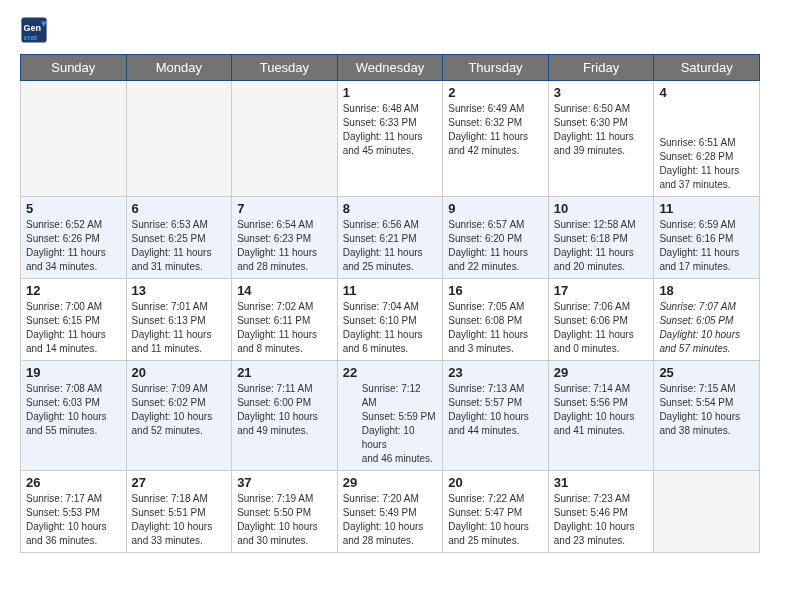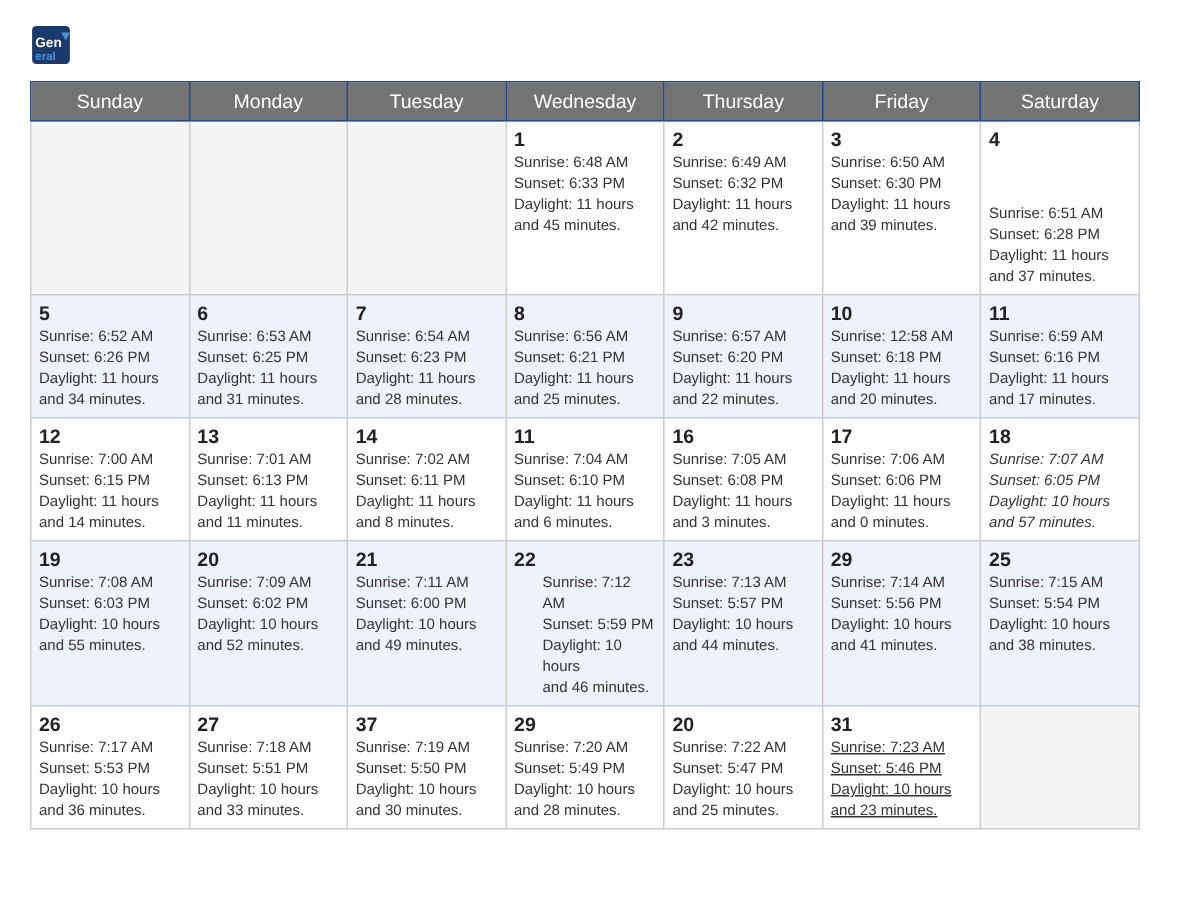--- a/index.html
+++ b/index.html
@@ -347,21 +347,21 @@
           </td>
           <td>
             <span class="day-number">20</span>
             <div class="day-info" style="white-space: pre-line;">Sunrise: 7:22 AM
 Sunset: 5:47 PM
 Daylight: 10 hours
 and 25 minutes.</div>
           </td>
           <td>
             <span class="day-number">31</span>
-            <div class="day-info" style="white-space: pre-line; text-decoration: underline;">Sunrise: 7:23 AM
+            <div class="day-info" style="white-space: pre-line;">Sunrise: 7:23 AM
 Sunset: 5:46 PM
 Daylight: 10 hours
 and 23 minutes.</div>
           </td>
           <td class="empty"></td>
         </tr>
       </tbody>
   </table>
 </div>
 

